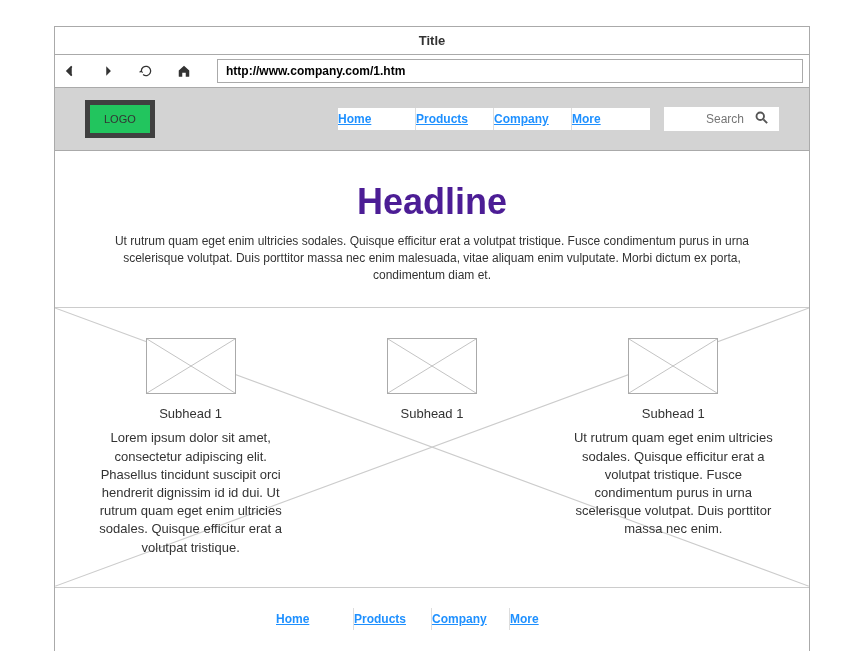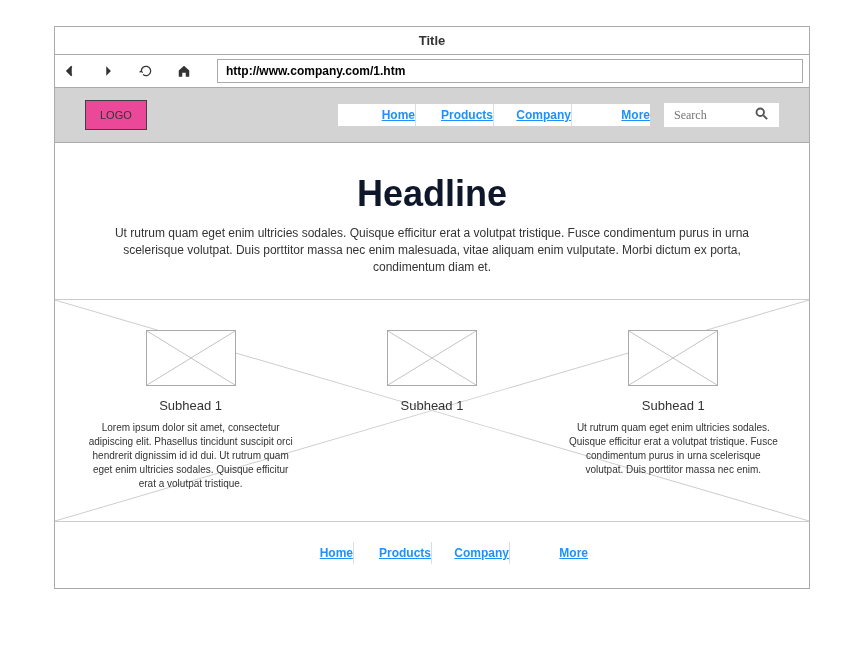--- a/index.html
+++ b/index.html
@@ -50,41 +50,41 @@
   }
   .header-band {
     background: #d3d3d3;
     display: flex;
     align-items: center;
     padding: 12px 30px;
     gap: 0;
     border-bottom: 1px solid #aaa;
   }
   .logo-box {
-    border: 1px solid #404040;
-    background: #ec4899;
+    border: 5px solid #404040;
+    background: #22c55e;
     padding: 8px 14px;
     font-size: 11px;
   }
   .company-box {
     border: 1px solid #bbb;
     border-left: none;
     background: #fff;
     padding: 8px 14px;
     font-size: 11px;
   }
   .nav {
     margin-left: auto;
     display: flex;
     background: #fff;
   }
   .nav-item {
     padding: 4px 0;
     width: 78px;
-    text-align: right;
+    text-align: left;
     border-right: 1px solid #ddd;
     color: #1e90ff;
     text-decoration: underline;
     font-weight: bold;
     font-size: 12px;
     cursor: pointer;
   }
   .nav-item:last-child { border-right: none; }
   .search-box {
     background: #fff;
@@ -92,36 +92,35 @@
     display: flex;
     align-items: center;
     padding: 3px 10px;
     gap: 10px;
   }
   .search-input {
     border: none;
     outline: none;
     font-size: 12px;
     width: 70px;
-    text-align: left;
-    font-family: Liberation Serif, serif;
+    text-align: right;
   }
   .content {
     background: #fff;
   }
   .hero {
     text-align: center;
     padding: 30px 50px 24px;
     border-bottom: 1px solid #ccc;
   }
   .hero h1 {
     font-size: 36px;
     font-weight: bold;
     margin-bottom: 10px;
-    color: #0f172a;
+    color: #4c1d95;
   }
   .hero p {
     font-size: 12px;
     color: #333;
     line-height: 1.4;
   }
   .columns-wrap {
     position: relative;
     padding: 30px 30px;
     border-bottom: 1px solid #ccc;
@@ -156,21 +155,21 @@
     inset: 0;
     width: 100%;
     height: 100%;
   }
   .col h3 {
     font-size: 13px;
     font-weight: normal;
     margin-bottom: 8px;
   }
   .col p {
-    font-size: 10px;
+    font-size: 13px;
     line-height: 1.4;
     color: #333;
   }
   .footer {
     text-align: center;
     padding: 20px 0 24px;
   }
   .main-button {
     border: 1px solid #bbb;
     background: #fff;

